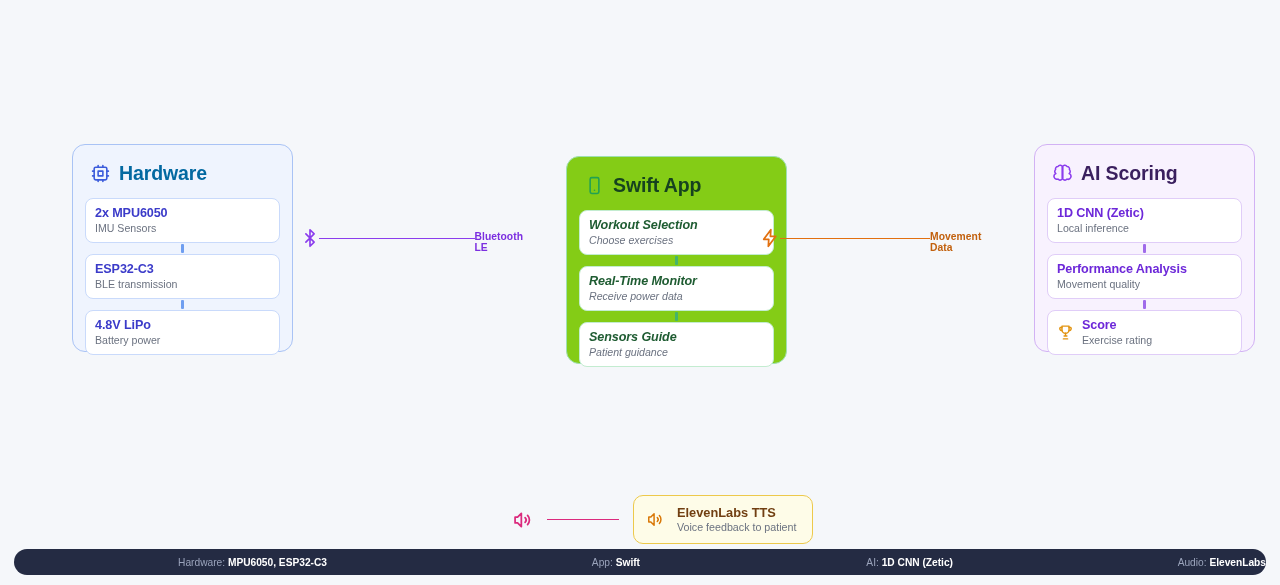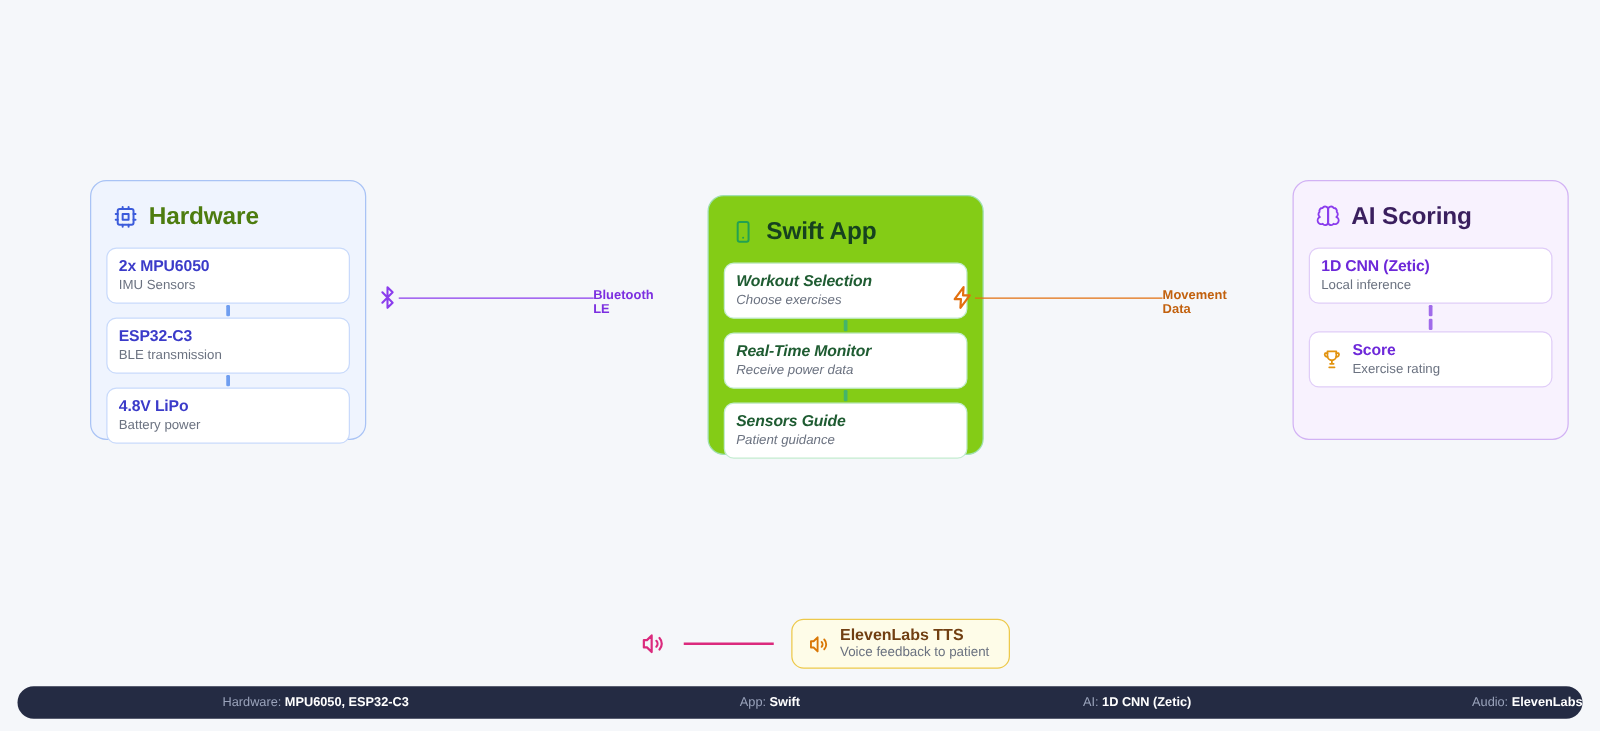--- a/index.html
+++ b/index.html
@@ -62,21 +62,21 @@
   .panel-icon { display: flex; align-items: center; }
 
   
   .panel--hw  { left: 72px;  top: 144px; width: 221px; height: 208px;
                 background: #eff4fe; border-color: #a9c3f5; }
   .panel--app { left: 530px; top: 156px; width: 221px; height: 208px;
                 background: #84cc16; border-color: #9fe0b0; margin-left: 36px; }
   .panel--ai  { left: 1034px; top: 144px; width: 221px; height: 208px;
                 background: #f8f2fe; border-color: #d2b2f4; }
 
-  .panel--hw  .panel-title { color: #4d7c0f; }
+  .panel--hw  .panel-title { color: #0369a1; }
   .panel--app .panel-title { color: #16421f; }
   .panel--ai  .panel-title { color: #3a1f5e; }
 
   
   .card {
     background: #ffffff;
     border: 1px solid;
     border-radius: 8px;
     padding: 7px 9px 8px 9px;
     height: 45px;
@@ -172,22 +172,22 @@
     background: #db2a7d;
     margin-right: 14px;
   }
   .tts-card {
     background: #fefce8;
     border: 1.5px solid #edc94b;
     border-radius: 10px;
     padding: 9px 16px 9px 13px;
     display: flex;
     align-items: center;
-    gap: 8px;
-    height: 40px;
+    gap: 13px;
+    height: 49px;
   }
   .tts-title {
     font-size: 12.8px;
     font-weight: 700;
     color: #713f12;
     line-height: 1.2;
   }
   .tts-sub {
     font-size: 10.7px;
     color: #6b7280;
@@ -343,20 +343,26 @@
     <div class="card">
       <div class="card-text">
         <span class="card-title">1D CNN (Zetic)</span>
         <span class="card-sub">Local inference</span>
       </div>
     </div>
     <div class="tick">
         <i></i>
       </div>
 
+    <div class="card">
+      <div class="card-text">
+        <span class="card-title">Performance Analysis</span>
+        <span class="card-sub">Movement quality</span>
+      </div>
+    </div>
     <div class="tick">
         <i></i>
       </div>
 
     <div class="card">
       <span class="panel-icon">
         <svg width="17" height="17" viewBox="0 0 24 24" fill="none" stroke="#e2930f" stroke-width="2" stroke-linecap="round" stroke-linejoin="round">
           <path d="M7 3h10v5a5 5 0 0 1-10 0z"></path>
           <path d="M7 5H4.5a2.5 2.5 0 0 0 2.5 4"></path>
           <path d="M17 5h2.5a2.5 2.5 0 0 1-2.5 4"></path>

